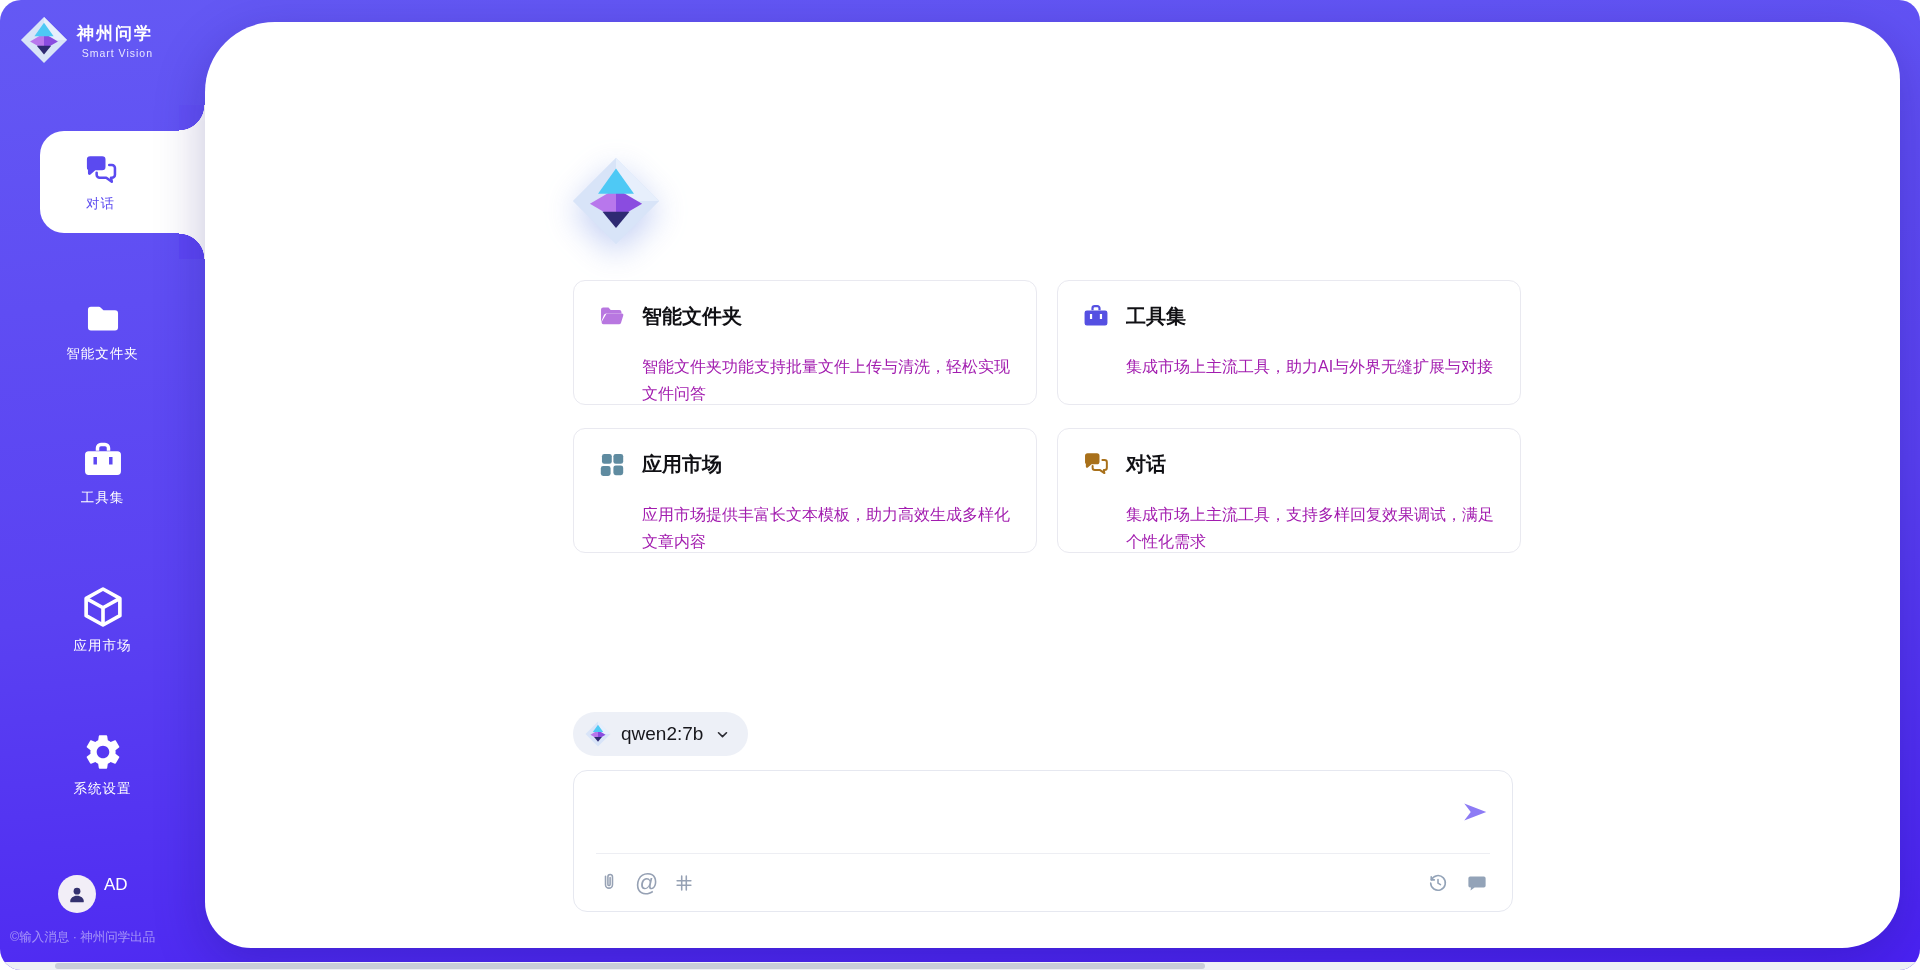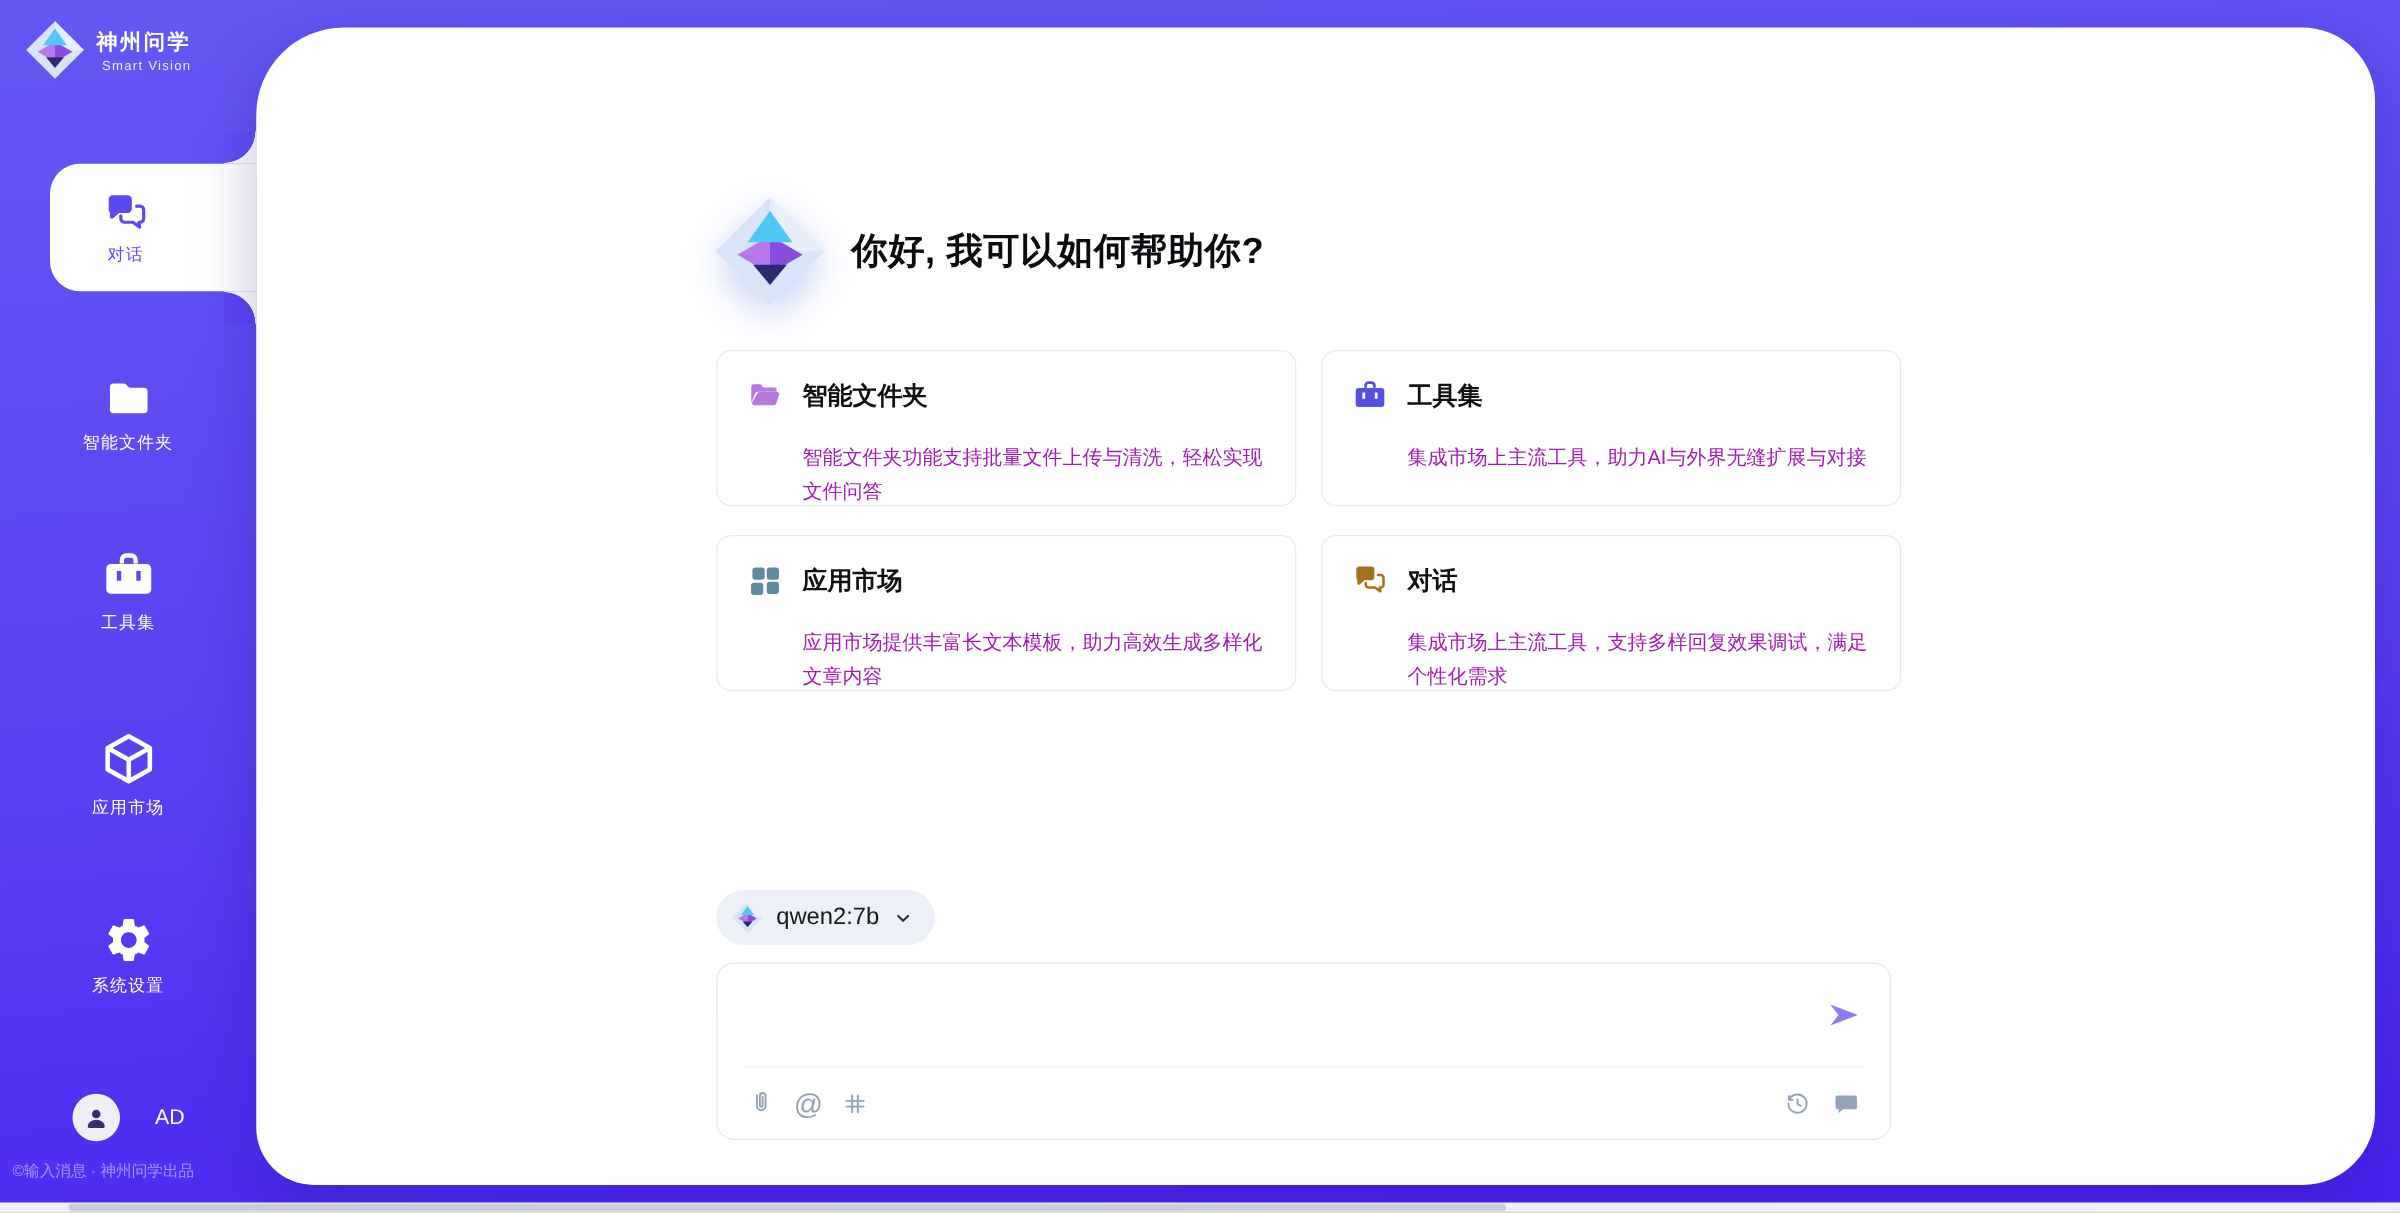--- a/index.html
+++ b/index.html
@@ -1,18 +1,18 @@
 <!DOCTYPE html>
 <html><head>
 <meta charset="utf-8">
 <style>
   html,body{margin:0;padding:0;}
   body{font-family:"Liberation Sans","DejaVu Sans",sans-serif;}
   .stage{position:relative;width:1920px;height:970px;overflow:hidden;
-    background:linear-gradient(175deg,#6459f4 0%,#5a41f2 55%,#4a21f2 100%);}
+    background:linear-gradient(175deg,#6459f4 0%,#5a41f2 55%,#4a21f2 100%);border-radius:21px;}
 
   
   .sidebar{position:absolute;left:0;top:0;width:205px;height:100%;}
   .brand{position:absolute;left:20px;top:16px;display:flex;align-items:center;gap:9px;}
   .brand-name{color:#fff;font-size:17px;font-weight:700;letter-spacing:2px;}
   .brand-sub{color:#e8e6ff;font-size:10.5px;letter-spacing:1px;margin-top:2px;text-align:right;}
   .logo-sm{width:48px;height:48px;}
 
   .nav-tab{position:absolute;left:40px;top:131px;width:165px;height:102px;background:#fff;
     border-radius:24px 0 0 24px;display:flex;flex-direction:column;align-items:center;
@@ -23,21 +23,21 @@
   .nav-tab .ic{width:36px;height:36px;color:#5b4af0;}
   .nav-tab .nav-label{color:#5b4af0;}
   .nav-item{position:absolute;left:0;width:205px;text-align:center;color:#fff;cursor:pointer;}
   .nav-item .ic{color:#fff;}
   .nav-label{font-size:13.5px;margin-top:7px;letter-spacing:1px;}
   .ni-folder{top:300px;} .ni-folder .ic{width:38px;height:38px;}
   .ni-toolbox{top:438px;} .ni-toolbox .ic{width:44px;height:44px;}
   .ni-cube{top:584px;} .ni-cube .ic{width:46px;height:46px;}
   .ni-gear{top:731px;} .ni-gear .ic{width:42px;height:42px;}
 
-  .user{position:absolute;left:58px;top:875px;display:flex;align-items:center;gap:28px;cursor:pointer;}
+  .user{position:absolute;left:58px;top:875px;display:flex;align-items:flex-start;gap:8px;cursor:pointer;}
   .avatar{width:38px;height:38px;border-radius:50%;background:#f2eef7;display:flex;
     align-items:center;justify-content:center;}
   .avatar .ic{width:24px;height:24px;color:#34316f;}
   .user-name{color:#fff;font-size:17px;}
   .sb-footer{position:absolute;left:10px;top:929px;width:195px;color:rgba(255,255,255,.48);
     font-size:12.5px;white-space:nowrap;}
 
   
   .panel{position:absolute;left:205px;top:22px;width:1695px;height:926px;background:#fff;
     border-radius:70px 58px 58px 46px;box-shadow:0 14px 50px rgba(25,12,110,.25);}
@@ -227,21 +227,20 @@
     <div class="sb-footer">©输入消息 · 神州问学出品</div>
   </aside>
 
   <main class="panel">
     <div class="content">
 
       <div class="welcome">
         <svg class="logo-lg">
             <use href="#i-diamond"></use>
           </svg>
-        <h1 class="greeting">你好, 我可以如何帮助你?</h1>
       </div>
 
       <div class="cards">
 
         <div class="card">
           <div class="card-head">
             <svg class="ic cicon-0">
                 <use href="#i-folder-open"></use>
               </svg>
             <span class="card-title">智能文件夹</span>

